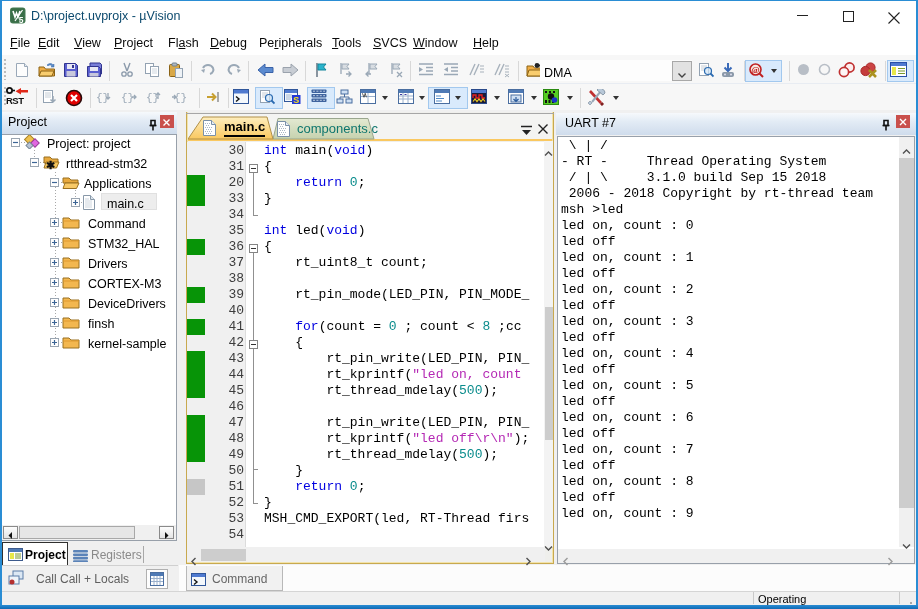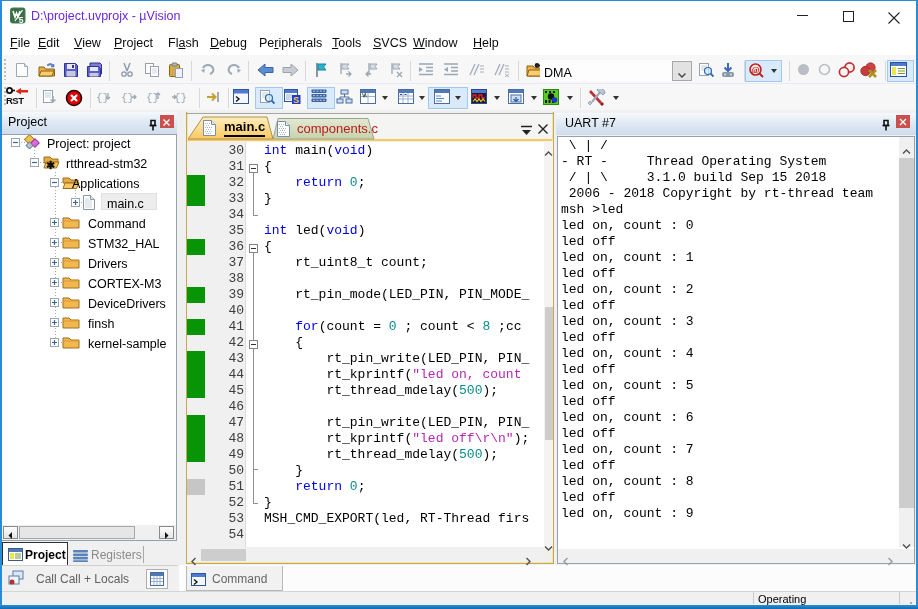--- a/index.html
+++ b/index.html
@@ -30,21 +30,21 @@
 <div class="a" style="left:0;top:1px;width:918px;height:29px;background:#fff"></div>
 <div class="a" style="left:10px;top:7px;width:16px;height:17px">
 <svg width="16" height="17">
       <rect x="0" y="0.5" width="15.5" height="16" rx="3" fill="#447a52"></rect>
       <rect x="1" y="1.5" width="13.5" height="14" rx="2" fill="#3a6e48"></rect>
       <path d="M3 4 l2 6 l1.5 -4 l1.5 4 l2 -6" stroke="#fff" stroke-width="1.6" fill="none"></path>
       <path d="M12.5 3 L5 14" stroke="#fff" stroke-width="1.2"></path>
       <text x="11" y="15.5" font-size="8.5" font-weight="bold" fill="#fff" text-anchor="middle" font-family="Liberation Sans">5</text>
     </svg>
 </div>
-<div class="a" style="left:31px;top:9px;font-size:12.5px;color:#6d28d9">D:\project.uvprojx - µVision</div>
+<div class="a" style="left:31px;top:9px;font-size:12.5px;color:#0c4a6e">D:\project.uvprojx - µVision</div>
 <div class="a" style="left:797px;top:15px;width:11px;height:1.2px;background:#222"></div>
 <div class="a" style="left:843px;top:11px;width:9px;height:9px;border:1.3px solid #222"></div>
 <div class="a" style="left:888px;top:10px;width:12px;height:12px">
 <svg width="12" height="12">
       <path d="M0.5 0.5 L11.5 11.5 M11.5 0.5 L0.5 11.5" stroke="#222" stroke-width="1.1"></path>
     </svg>
 </div>
 
 <div class="a" style="left:1px;top:30px;width:916px;height:25px;background:#fff"></div>
 <span class="a menuitem" style="left:10px"><span class="u">F</span>ile</span>
@@ -473,21 +473,21 @@
       <div class="expbox">
         <svg width="9" height="9" style="display:block;margin:-1px">
           <path d="M2 4.5 h5" stroke="#3c6595" stroke-width="1.2"></path>
         </svg>
       </div>
     </div>
     <div class="a" style="left: 62px; top: 175px;"><svg width="18" height="14">
         <path d="M1 3 h6 l2 2 h7 v3 H1 z" fill="#e8a93e" stroke="#9a7020"></path>
         <path d="M3 8 h14 l-2.5 5.5 H1 z" fill="#f8c966" stroke="#9a7020"></path>
       </svg></div>
-    <div class="a" style="left: 72px; top: 174px;"><span class="treetxt">Applications</span></div>
+    <div class="a" style="left: 84px; top: 174px;"><span class="treetxt">Applications</span></div>
     <div class="a" style="left: 101px; top: 193px;">
       <div style="width:56px;height:17px;background:#ededed;border:1px solid #e0e0e0;box-sizing:border-box"></div>
     </div>
     <div class="a" style="left: 71px; top: 198px;">
       <div class="expbox">
         <svg width="9" height="9" style="display:block;margin:-1px">
           <path d="M2 4.5 h5 M4.5 2 v5" stroke="#3c6595" stroke-width="1.2"></path>
         </svg>
       </div>
     </div>
@@ -713,21 +713,21 @@
         <rect x="7" y="9" width="1" height="1"></rect>
         <rect x="2" y="11" width="1" height="1"></rect>
         <rect x="4" y="11" width="1" height="1"></rect>
         <rect x="6" y="11" width="1" height="1"></rect>
         <rect x="8" y="11" width="1" height="1"></rect>
         <rect x="3" y="13" width="1" height="1"></rect>
         <rect x="5" y="13" width="1" height="1"></rect>
         <rect x="7" y="13" width="1" height="1"></rect>
       </g>
     </svg></div>
-<div class="a" style="left:297px;top:121px;font-size:13px;color:#b91c1c">components.c</div>
+<div class="a" style="left:297px;top:121px;font-size:13px;color:#0f766e">components.c</div>
 
 <div class="a" style="left:520px;top:122px"><svg width="13" height="11">
       <path d="M1 1.5 h11" stroke="#222" stroke-width="1.5"></path>
       <path d="M2 5 h9 l-4.5 5 z" fill="#222"></path>
     </svg></div>
 <div class="a" style="left:537px;top:121px"><svg width="12" height="12">
       <path d="M1.5 1.5 L10.5 10.5 M10.5 1.5 L1.5 10.5" stroke="#222" stroke-width="1.4"></path>
     </svg></div>
 
 <div class="a" style="left:187px;top:142px;width:358px;height:405px;background:#fff"></div>
@@ -737,21 +737,21 @@
 <div class="a gblock" style="top:175px;height:31px"></div>
 <div class="a gblock" style="top:239px;height:16px"></div>
 <div class="a gblock" style="top:287px;height:16px"></div>
 <div class="a gblock" style="top:319px;height:16px"></div>
 <div class="a gblock" style="top:351px;height:47px"></div>
 <div class="a gblock" style="top:415px;height:47px"></div>
 <div class="a" style="left:187px;width:18px;top:479px;height:16px;background:#c6c6c6"></div>
 
 <div class="a mono" style="left:205px;top:143px;width:39px;text-align:right;color:#3c3c3c">30
 31
-32
+20
 33
 34
 35
 36
 37
 38
 39
 40
 41
 42

